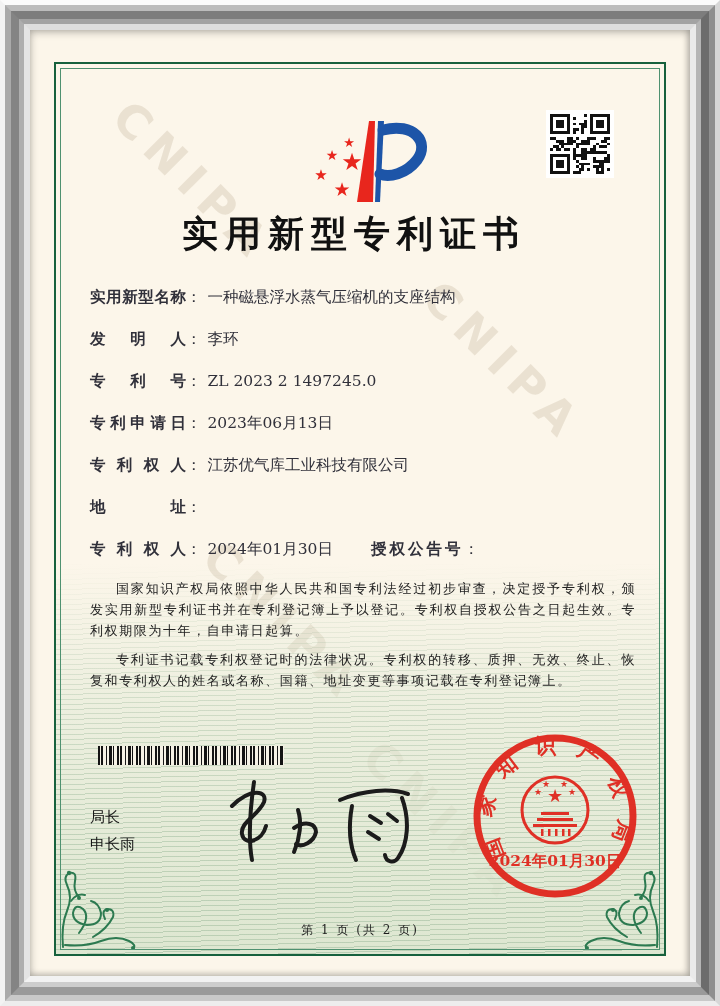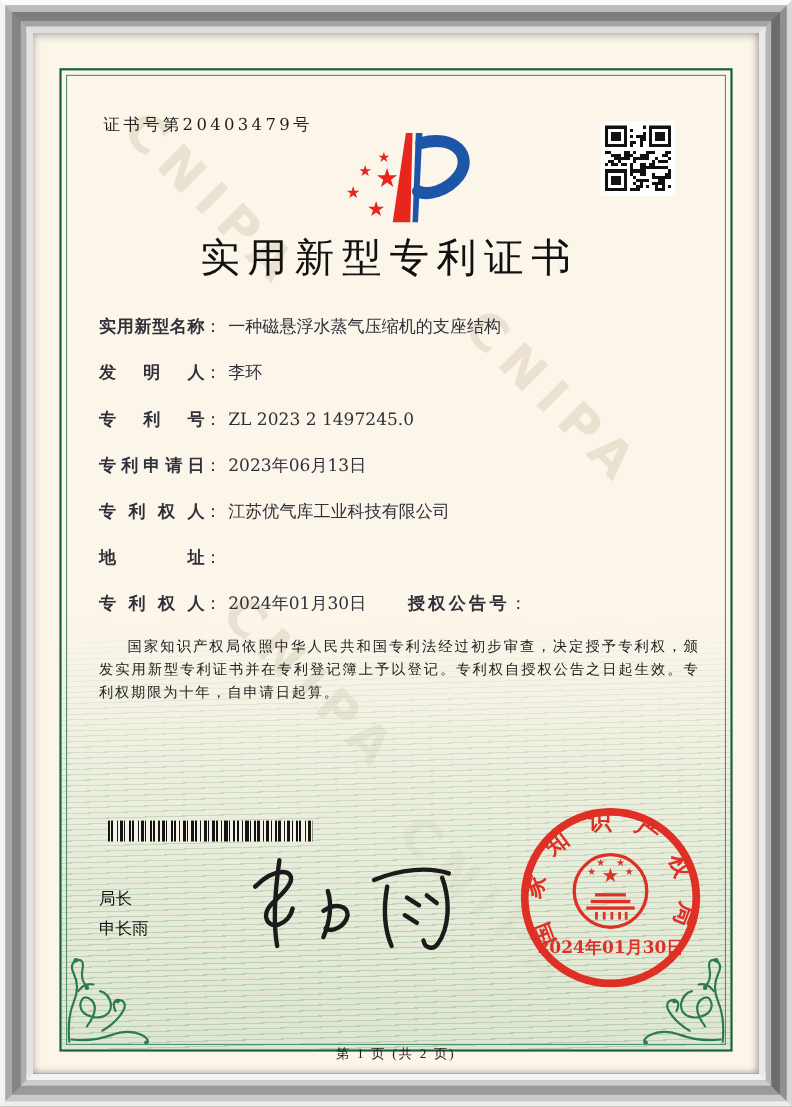--- a/index.html
+++ b/index.html
@@ -45,21 +45,21 @@
   .flourish.bl{left:1px;bottom:1px;}
   .flourish.br{right:1px;bottom:1px;transform:scaleX(-1);}
   
   .cert-no{
     position:absolute;left:38px;top:40px;font-size:15px;letter-spacing:3px;color:#1e1e1e;
   }
   .logo{position:absolute;left:50%;transform:translateX(-50%);top:44px;width:140px;height:100px;}
   .qr{position:absolute;right:50px;top:46px;width:68px;height:68px;background:#fff;padding:4px;box-sizing:border-box;}
   .title{
     position:absolute;left:0;right:12px;top:146px;text-align:center;
-    font-size:36px;font-weight:normal;letter-spacing:7px;color:#111;
+    font-size:36px;font-weight:bold;letter-spacing:7px;color:#111;
   }
   
   .fields{position:absolute;left:34px;right:26px;top:220px;font-size:15.5px;color:#30303a;}
   .frow{display:flex;line-height:26px;margin-bottom:16px;white-space:nowrap;}
   .flabel{
     display:inline-block;width:96px;text-align:justify;text-align-last:justify;
     -moz-text-align-last:justify;flex:0 0 96px;font-weight:bold;
   }
   .colon{margin-right:6px;}
   .grant2{margin-left:38px;display:flex;}
@@ -75,21 +75,21 @@
     position:absolute;left:42px;top:682px;width:186px;height:19px;
     background:repeating-linear-gradient(90deg,
       #141414 0 2px,#f6f2e6 2px 3px,#141414 3px 5px,#f6f2e6 5px 8px,
       #1a1a1a 8px 9px,#f6f2e6 9px 11px,#141414 11px 14px,#f6f2e6 14px 15px,
       #101010 15px 16px,#f6f2e6 16px 19px);
   }
   .signer{position:absolute;left:34px;top:740px;font-family:"DejaVu Sans",sans-serif;
     font-size:15px;color:#141414;line-height:27px;}
   .sig{position:absolute;left:146px;top:708px;width:212px;height:92px;}
   .seal{position:absolute;left:415px;top:668px;width:168px;height:168px;opacity:.94;}
-  .footer{position:absolute;left:0;right:0;top:886px;text-align:center;font-size:12px;color:#1c1c1c;letter-spacing:2px;font-family:Liberation Serif, serif;}
+  .footer{position:absolute;left:0;right:0;top:858px;text-align:center;font-size:12px;color:#1c1c1c;letter-spacing:2px;}
 </style>
 </head>
 <body>
 
 <div class="fr fr-a"></div>
 <div class="fr fr-b"></div>
 <div class="fr fr-c"></div>
 <div class="fr fr-d"></div>
 <div class="fr fr-e"></div>
 
@@ -127,21 +127,20 @@
         <path d="M14,34 q6,-8 14,-6"></path>
       </g>
       <g fill="#2c7a50">
         <circle cx="12" cy="6" r="2.2"></circle>
           <circle cx="22" cy="31" r="2"></circle>
         <circle cx="50" cy="43" r="2"></circle>
           <circle cx="76" cy="81" r="2"></circle>
       </g>
     </svg>
 
-    <div class="cert-no">证书号第20403479号</div>
 
     <svg class="logo" viewBox="0 0 140 100">
       <g fill="#e8261d" font-family="DejaVu Sans,sans-serif" text-anchor="middle">
         <text x="59" y="39" font-size="13">★</text>
         <text x="42" y="52" font-size="14">★</text>
         <text x="62" y="62" font-size="24">★</text>
         <text x="31" y="72" font-size="15">★</text>
         <text x="52" y="88" font-size="19">★</text>
       </g>
       <polygon points="79,13 85,13 83,94 67,94" fill="#e8261d"></polygon>
@@ -319,20 +318,21 @@
         <span>2024年01月30日</span>
         <span class="grant2">
           <span class="flabel">授权公告号</span>
             <span class="colon">：</span>
         </span>
       </div>
     </div>
 
     <div class="paras">
       <p>国家知识产权局依照中华人民共和国专利法经过初步审查，决定授予专利权，颁发实用新型专利证书并在专利登记簿上予以登记。专利权自授权公告之日起生效。专利权期限为十年，自申请日起算。</p>
+      <p>专利证书记载专利权登记时的法律状况。专利权的转移、质押、无效、终止、恢复和专利权人的姓名或名称、国籍、地址变更等事项记载在专利登记簿上。</p>
     </div>
 
     <div class="barcode"></div>
 
     <div class="signer">
       <div>局长</div>
       <div>申长雨</div>
     </div>
 
     <svg class="sig" viewBox="0 0 212 92">

